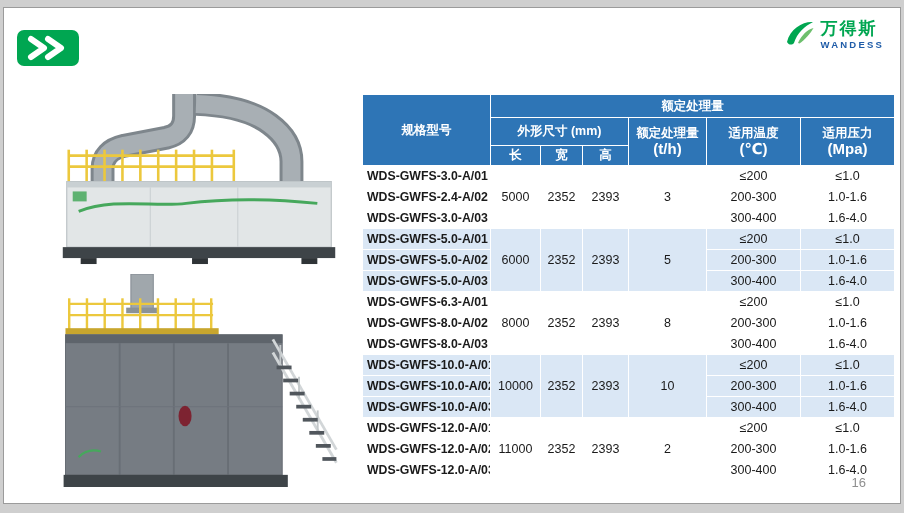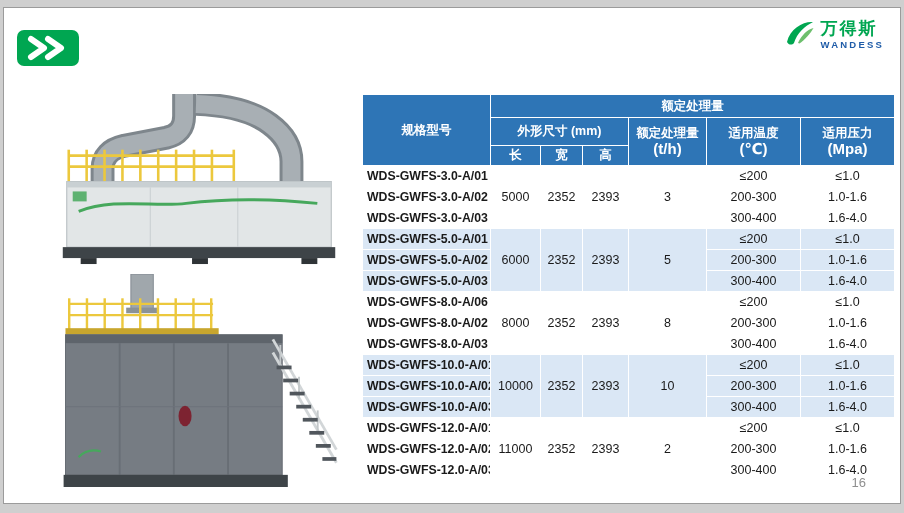--- a/index.html
+++ b/index.html
@@ -188,21 +188,21 @@
             <tr>
               <td class="model">WDS-GWFS-3.0-A/01</td>
               <td class="num" rowspan="3">5000</td>
               <td class="num" rowspan="3">2352</td>
               <td class="num" rowspan="3">2393</td>
               <td class="num" rowspan="3">3</td>
               <td class="num">≤200</td>
               <td class="num">≤1.0</td>
             </tr>
             <tr>
-              <td class="model">WDS-GWFS-3.0-A/02</td>
+              <td class="model">WDS-GWFS-2.4-A/02</td>
               <td class="num">200-300</td>
               <td class="num">1.0-1.6</td>
             </tr>
             <tr>
               <td class="model">WDS-GWFS-3.0-A/03</td>
               <td class="num">300-400</td>
               <td class="num">1.6-4.0</td>
             </tr>
             <tr class="band">
               <td class="model">WDS-GWFS-5.0-A/01</td>
@@ -217,21 +217,21 @@
               <td class="model">WDS-GWFS-5.0-A/02</td>
               <td class="num">200-300</td>
               <td class="num">1.0-1.6</td>
             </tr>
             <tr class="band">
               <td class="model">WDS-GWFS-5.0-A/03</td>
               <td class="num">300-400</td>
               <td class="num">1.6-4.0</td>
             </tr>
             <tr>
-              <td class="model">WDS-GWFS-8.0-A/06</td>
+              <td class="model">WDS-GWFS-6.3-A/01</td>
               <td class="num" rowspan="3">8000</td>
               <td class="num" rowspan="3">2352</td>
               <td class="num" rowspan="3">2393</td>
               <td class="num" rowspan="3">8</td>
               <td class="num">≤200</td>
               <td class="num">≤1.0</td>
             </tr>
             <tr>
               <td class="model">WDS-GWFS-8.0-A/02</td>
               <td class="num">200-300</td>

